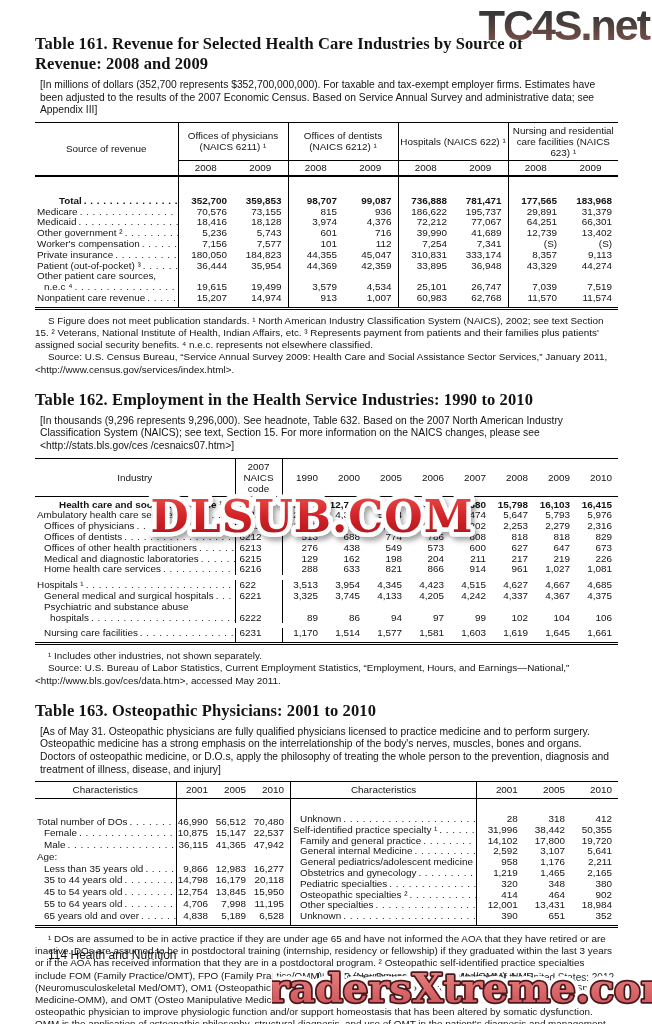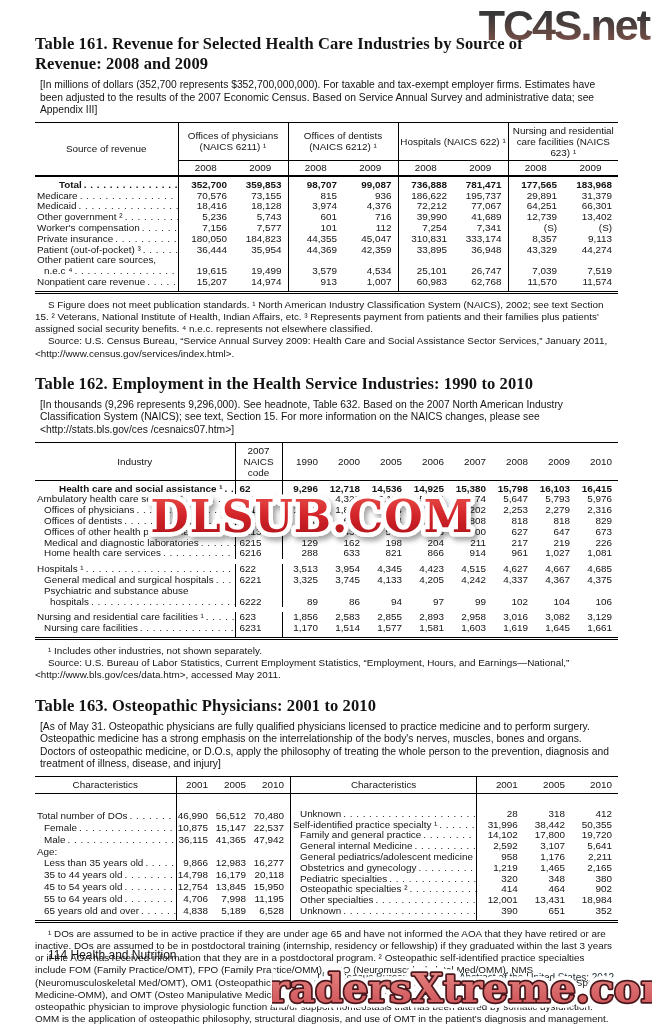--- a/index.html
+++ b/index.html
@@ -27,21 +27,21 @@
 
   
   .t161{border-top:1px solid #000;border-bottom:3px double #000;}
   .t161 thead .src{border-bottom:2px solid #000;text-align:center;vertical-align:middle;}
   .t161 thead .grp{border-left:1px solid #000;border-bottom:1px solid #000;
                    text-align:center;vertical-align:middle;line-height:11px;padding:2px 1px;}
   .t161 thead .yr{text-align:center;border-bottom:2px solid #000;padding:1px 0 2px 0;}
   .t161 thead .yb{border-left:1px solid #000;}
   .t161 td:nth-child(2),.t161 td:nth-child(4),.t161 td:nth-child(6),.t161 td:nth-child(8)
        {border-left:1px solid #000;}
-  .t161 tbody tr:first-child td{padding-top:3px;}
+  .t161 tbody tr:first-child td{padding-top:19px;}
   .t161 tbody tr:last-child td{padding-bottom:3px;}
 
   
   .t162{border-top:1px solid #000;border-bottom:3px double #000;}
   .t162 thead th{border-bottom:1.5px solid #000;vertical-align:middle;line-height:11px;padding:2px 0;}
   .t162 thead .codeh{border-left:1px solid #000;text-align:center;}
   .t162 thead .yr2{text-align:right;padding-right:6px;}
   .t162 thead .yb{border-left:1px solid #000;}
   .t162 td:nth-child(2){border-left:1px solid #000;}
   .t162 td:nth-child(3){border-left:1px solid #000;}
@@ -499,37 +499,20 @@
           <td class="num">99</td>
           <td class="num">102</td>
           <td class="num">104</td>
           <td class="num">106</td>
         </tr>
         <tr class="spacer">
           <td colspan="10"></td>
         </tr>
         <tr>
           <td class="lab">
-            <div class="labw ind0">
-              <span class="txt">Nursing and residential care facilities ¹</span>
-              <span class="dots"></span>
-            </div>
-          </td>
-          <td class="code">623</td>
-          <td class="num">1,856</td>
-          <td class="num">2,583</td>
-          <td class="num">2,855</td>
-          <td class="num">2,893</td>
-          <td class="num">2,958</td>
-          <td class="num">3,016</td>
-          <td class="num">3,082</td>
-          <td class="num">3,129</td>
-        </tr>
-        <tr>
-          <td class="lab">
             <div class="labw ind1">
               <span class="txt">Nursing care facilities</span>
               <span class="dots"></span>
             </div>
           </td>
           <td class="code">6231</td>
           <td class="num">1,170</td>
           <td class="num">1,514</td>
           <td class="num">1,577</td>
           <td class="num">1,581</td>

